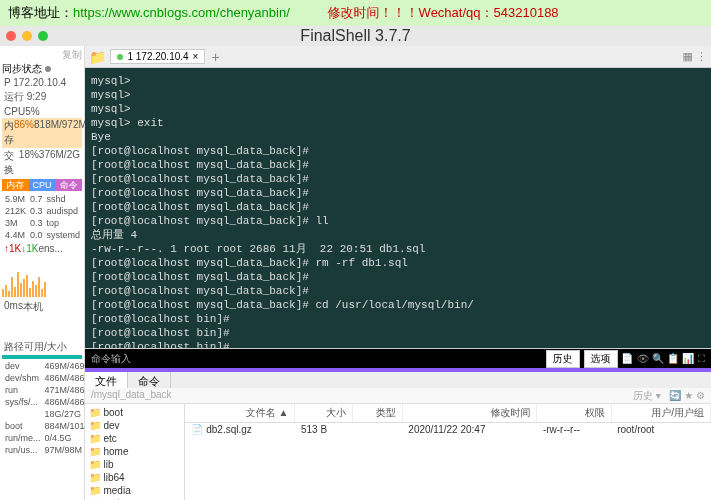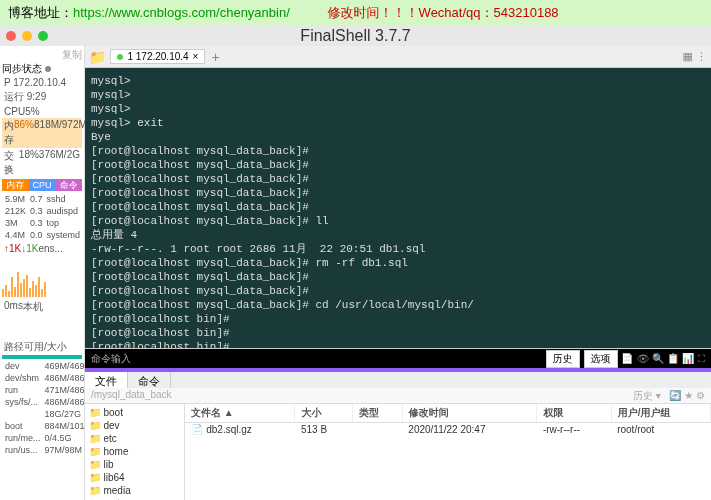--- a/index.html
+++ b/index.html
@@ -40,21 +40,21 @@
 .ftab{padding:2px 10px;font-size:11px;border-right:1px solid #ccc;cursor:pointer}
 .ftab.active{background:#fff}
 .pathbar{background:#f8f8f8;height:16px;padding:1px 6px;color:#aaa;font-size:10px;display:flex;align-items:flex-start;border-bottom:1px solid #ddd}
 .pathbar .r{margin-left:auto}
 .filebrowser{display:flex;height:100px;background:#fff}
 .tree{width:100px;border-right:1px solid #ddd;font-size:10px;padding:2px;overflow:hidden}
 .tree .item{padding:1px 2px;color:#333;display:flex;align-items:center;gap:2px}
 .tree .item .fo{color:#ddaa44}
 .filelist{flex:1;font-size:10px}
 .filelist table{width:100%;border-collapse:collapse}
-.filelist th{text-align:left;padding:2px 6px;border-bottom:1px solid #ddd;color:#555;font-weight:bold;border-right:1px solid #eee}
+.filelist th{text-align:right;padding:2px 6px;border-bottom:1px solid #ddd;color:#555;font-weight:normal;border-right:1px solid #eee}
 .filelist td{padding:1px 6px;color:#333}
 </style>
 </head>
 <body>
 
 <div class="banner">
   <span>博客地址：</span><span class="url">https://www.cnblogs.com/chenyanbin/</span>
   <span class="warn"><span>修改时间！！！</span><span>Wechat/qq：543210188</span></span>
 </div>
 

